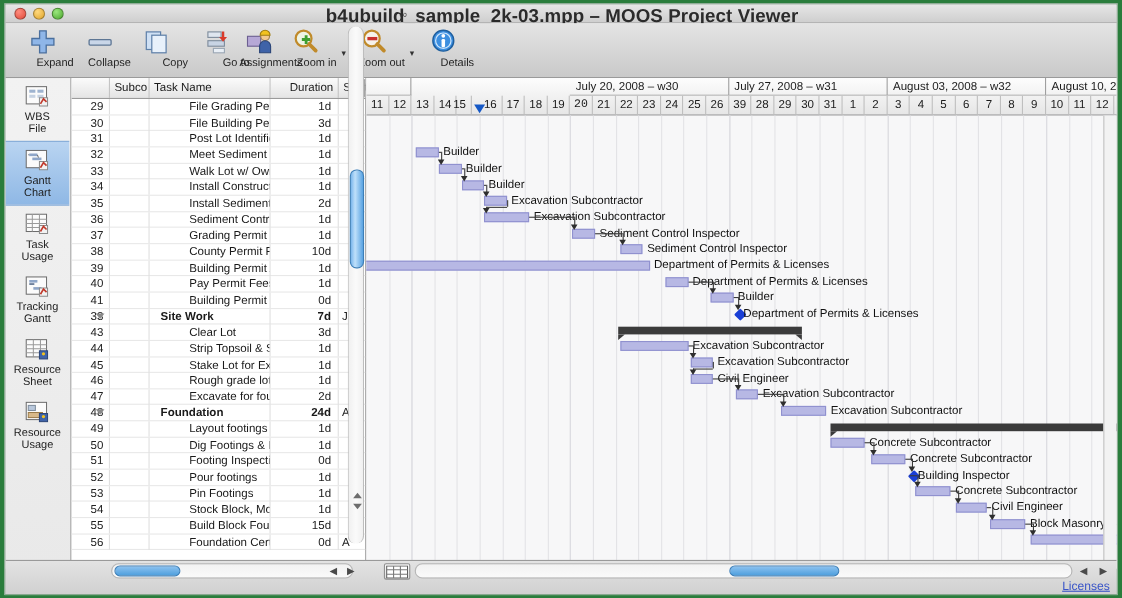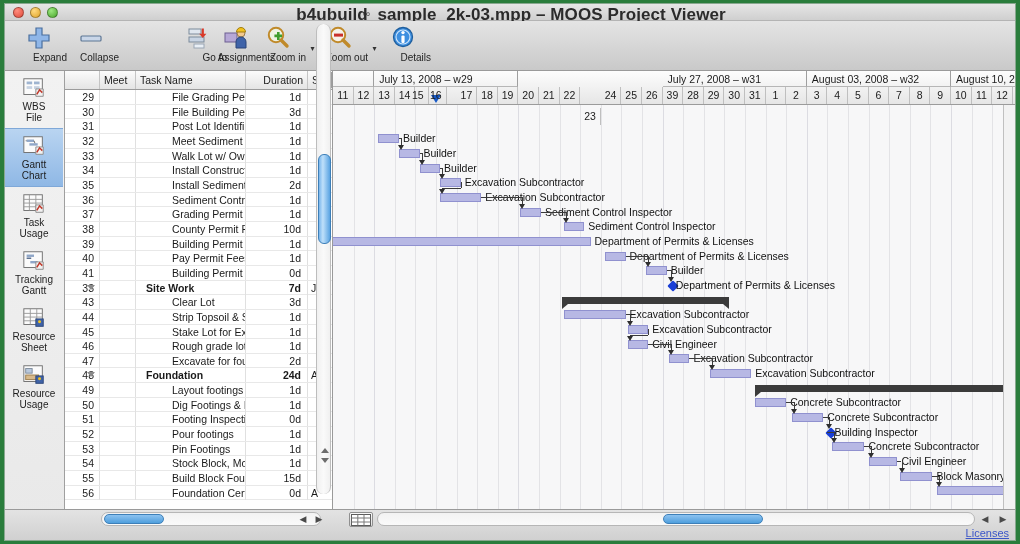--- a/index.html
+++ b/index.html
@@ -259,20 +259,29 @@
           <div class="tb-lbl">Expand</div>
         </div>
         <div class="tb-item" style="left: 58px;">
           <div class="tb-ico">
             <svg width="26" height="26" viewBox="0 0 26 26">
               <rect x="3" y="11" width="20" height="5" rx="1" fill="#c9d6e8" stroke="#5d7694" stroke-width="1.2"></rect>
             </svg>
           </div>
           <div class="tb-lbl">Collapse</div>
         </div>
+        <div class="tb-item" style="left: 110px;">
+          <div class="tb-ico">
+            <svg width="26" height="26" viewBox="0 0 26 26">
+              <rect x="3" y="4" width="13" height="16" fill="#cfe0f4" stroke="#5d7fa8" stroke-width="1.1"></rect>
+                <rect x="8" y="7" width="13" height="16" fill="#e8f1fb" stroke="#5d7fa8" stroke-width="1.1"></rect>
+            </svg>
+          </div>
+          <div class="tb-lbl">Copy</div>
+        </div>
         <div class="tb-item" style="left: 166px;">
           <div class="tb-ico">
             <svg width="26" height="26" viewBox="0 0 26 26">
               <rect x="3" y="4" width="12" height="5" fill="#dfe6ef" stroke="#7d8b9b"></rect>
                 <rect x="3" y="12" width="15" height="5" fill="#c8d4e4" stroke="#7d8b9b"></rect>
                 <rect x="8" y="19" width="10" height="4" fill="#e9eff6" stroke="#9aa6b4"></rect>
                 <path d="M19 3v7l-3.5 0 5 6 5-6-3.5 0V3z" fill="#d93a2a" transform="translate(-3,0) scale(0.72) translate(7,2)"></path>
             </svg>
           </div>
           <div class="tb-lbl">Go to</div>
@@ -404,21 +413,21 @@
                  <circle cx="19" cy="16" r="1.6" fill="#f2c21e"></circle>
             </svg>
           </div>
           <div class="vb-lbl"><span>Resource</span><br><span>Usage</span></div>
         </div>
       </div>
 
   <div id="table-pane">
     <div id="thead">
       <div class="th th-id"></div>
-      <div class="th th-info">Meet</div>
+      <div class="th th-info">Subco</div>
       <div class="th th-name">Task Name</div>
       <div class="th th-dur">Duration</div>
       <div class="th th-start">Start</div>
       <div id="col-chooser"></div>
     </div>
     <div id="rows">
           <div class="row">
             <div class="c-id">29</div>
             <div class="c-info"></div>
             <div class="c-name lvl2">File Grading Per...</div>
@@ -623,33 +632,33 @@
     <div id="tbl-vsb-thumb"></div>
     <div class="sb-arrow" id="tbl-vsb-up"></div>
     <div class="sb-arrow" id="tbl-vsb-down"></div>
   </div>
 
   <div id="gantt-pane">
     <div id="gantt-head">
           <div class="wk" style="left: 0px; width: 41.2px;"></div>
           <div class="day" style="left: 0px; width: 20.6px;">11</div>
           <div class="day" style="left: 20.6px; width: 20.6px;">12</div>
-          <div class="wk" style="left: 41.2px; width: 144.2px;">July 13, 2008 – w29</div>
           <div class="day" style="left: 41.2px; width: 20.6px;">13</div>
           <div class="day" style="left: 61.8px; width: 20.6px;">14</div>
           <div class="day" style="left: 75px; width: 20.6px;">15</div>
           <div id="today-marker" style="left: 98px;"></div>
-          <div class="day" style="left: 93px; width: 20.6px;">16</div>
+          <div class="day" style="left: 103px; width: 20.6px;">16</div>
           <div class="day" style="left: 123.6px; width: 20.6px;">17</div>
           <div class="day" style="left: 144.2px; width: 20.6px;">18</div>
           <div class="day" style="left: 164.8px; width: 20.6px;">19</div>
-          <div class="day" style="left: 185.4px; width: 20.6px;">20</div>
+          <div class="wk" style="left: 185.4px; width: 144.2px;">July 20, 2008 – w30</div>
+          <div class="day" style="left: 185.4px; width: 20.6px; font-family: Liberation Mono, monospace;">20</div>
           <div class="day" style="left: 206px; width: 20.6px;">21</div>
           <div class="day" style="left: 226.6px; width: 20.6px;">22</div>
-          <div class="day" style="left: 247.2px; width: 20.6px; margin-top: 21px;">23</div>
+          <div class="day" style="left: 247.2px; width: 20.6px;">23</div>
           <div class="day" style="left: 267.8px; width: 20.6px;">24</div>
           <div class="day" style="left: 288.4px; width: 20.6px;">25</div>
           <div class="day" style="left: 309px; width: 20.6px;">26</div>
           <div class="wk" style="left: 329.6px; width: 144.2px;">July 27, 2008 – w31</div>
           <div class="day" style="left: 329.6px; width: 20.6px;">39</div>
           <div class="day" style="left: 350.2px; width: 20.6px;">28</div>
           <div class="day" style="left: 370.8px; width: 20.6px;">29</div>
           <div class="day" style="left: 391.4px; width: 20.6px;">30</div>
           <div class="day" style="left: 412px; width: 20.6px;">31</div>
           <div class="day" style="left: 432.6px; width: 20.6px;">1</div>

